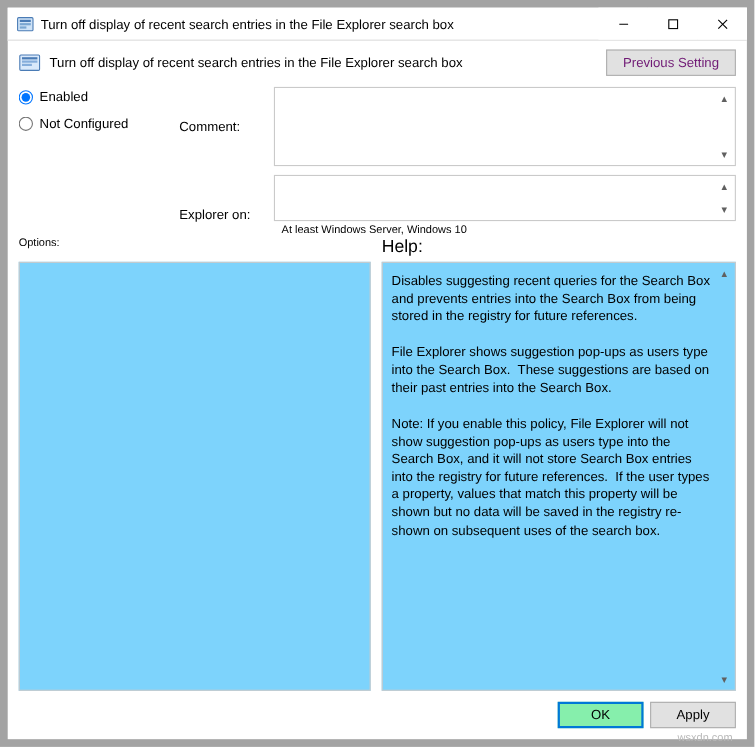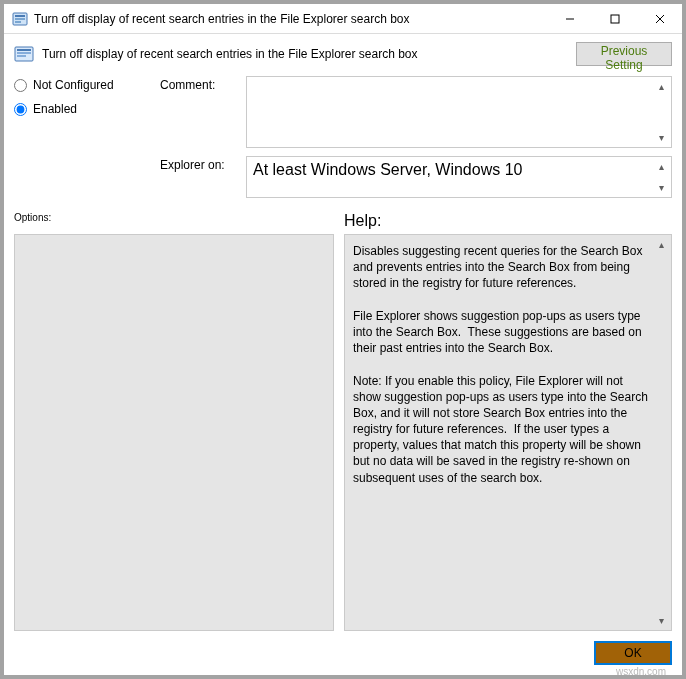--- a/index.html
+++ b/index.html
@@ -9,21 +9,21 @@
     font-size: 12px;
     color: #000;
     background: #fff;
     width: 686px;
     height: 679px;
     overflow: hidden;
   }
   .window {
     width: 686px;
     height: 679px;
-    border: 4px solid #a3a3a3;
+    border: 7px solid #a3a3a3;
     display: flex;
     flex-direction: column;
     background: #fff;
   }
   
   .titlebar {
     height: 30px;
     display: flex;
     align-items: center;
     background: #fff;
@@ -71,27 +71,27 @@
     width:20px; height:20px;
     display:flex; align-items:center; justify-content:center;
     flex-shrink:0;
   }
   .headerrow .htitle {
     flex:1;
     font-size:12px;
     color:#000;
   }
   .navbtn {
-    width: 96px;
+    width: 118px;
     height: 24px;
     border: 1px solid #adadad;
     background: #e1e1e1;
     font-size:12px;
     font-family: inherit;
-    color:#4d7c0f;
+    color:#701a75;
     cursor:pointer;
   }
 
   
   .configgrid {
     display: grid;
     grid-template-columns: 140px 80px 1fr;
     grid-template-rows: auto auto;
     column-gap: 6px;
     row-gap: 8px;
@@ -105,31 +105,32 @@
     gap:10px;
     padding-top:2px;
   }
   .radio-item {
     display:flex; align-items:center; gap:6px;
     font-size:12px;
     cursor:pointer;
   }
   .radio-item input { margin:0; }
 
-  .lblcell { font-size:12px; padding-top:2px; }
+  .lblcell { font-size:12px; padding-top:2px;margin-top:27px; }
   .commentbox, .supportedbox {
     border:1px solid #cacaca;
     background:#fff;
     position:relative;
   }
   .commentbox { height: 72px; }
   .supportedbox { height: 42px; }
   .commentbox .inner, .supportedbox .inner {
     padding:4px 20px 4px 6px;
-    font-size:16px;
+    font-size:10px;
+    margin-top:40px;
   }
   .vscroll {
     position:absolute;
     right:1px; top:1px; bottom:1px;
     width:17px;
     display:flex; flex-direction:column; justify-content:space-between;
   }
   .vscroll .arrow {
     height:17px;
     display:flex; align-items:center; justify-content:center;
@@ -147,21 +148,21 @@
 
   
   .bigrow {
     flex:1;
     display:flex;
     gap:10px;
     margin-bottom:10px;
   }
   .bigbox {
     border:1px solid #cacaca;
-    background:#e5e5e5;
+    background:#7dd3fc;
     position:relative;
     overflow:hidden;
   }
   .optionsbox { width: 320px; }
   .helpbox { flex:1; }
   .helpbox .text {
     padding:8px 22px 8px 8px;
     font-size:12px;
     line-height:1.35;
     white-space:pre-wrap;
@@ -178,21 +179,21 @@
     height:24px;
     border:1px solid #adadad;
     background:#e1e1e1;
     font-size:12px;
     font-family:inherit;
     color:#000;
     cursor:pointer;
   }
   .footer button.primary {
     border:2px solid #0078d7;
-    background:#a16207;
+    background:#86efac;
   }
 
   .watermark {
     position:absolute;
     right:20px; bottom:2px;
     font-size:10px;
     color:#b9b9b9;
     pointer-events:none;
   }
 </style>
@@ -242,26 +243,26 @@
           <rect x="3" y="11" width="9" height="2" fill="#85addb"></rect>
         </svg>
       </span>
       <div class="htitle">Turn off display of recent search entries in the File Explorer search box</div>
       <button class="navbtn">Previous Setting</button>
     </div>
 
     <div class="configgrid">
       <div class="radios">
         <label class="radio-item">
+          <input type="radio" name="state" checked="" style="">
+          <span>Enabled</span>
+        </label>
+        <label class="radio-item">
           <input type="radio" name="state" style="">
           <span>Not Configured</span>
-        </label>
-        <label class="radio-item">
-          <input type="radio" name="state" checked="" style="">
-          <span>Enabled</span>
         </label>
       </div>
 
       <div class="lblcell" style="grid-column:2;grid-row:1;">Comment:</div>
       <div class="commentbox" style="grid-column:3;grid-row:1;">
         <div class="inner"></div>
         <div class="vscroll">
           <div class="arrow">▴</div>
           <div class="arrow">▾</div>
         </div>
@@ -294,18 +295,19 @@
 Note: If you enable this policy, File Explorer will not show suggestion pop-ups as users type into the Search Box, and it will not store Search Box entries into the registry for future references.  If the user types a property, values that match this property will be shown but no data will be saved in the registry re-shown on subsequent uses of the search box.</div>
         <div class="vscroll">
           <div class="arrow">▴</div>
           <div class="arrow">▾</div>
         </div>
       </div>
     </div>
 
     <div class="footer">
       <button class="primary">OK</button>
+      <button>Apply</button>
     </div>
 
   </div>
 
   <div class="watermark">wsxdn.com</div>
 </div>
 
 </body></html>

